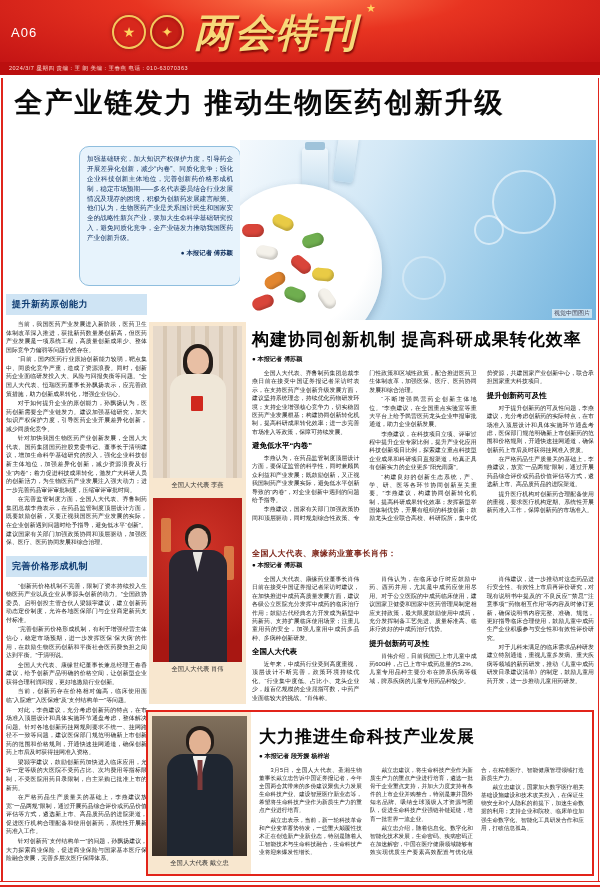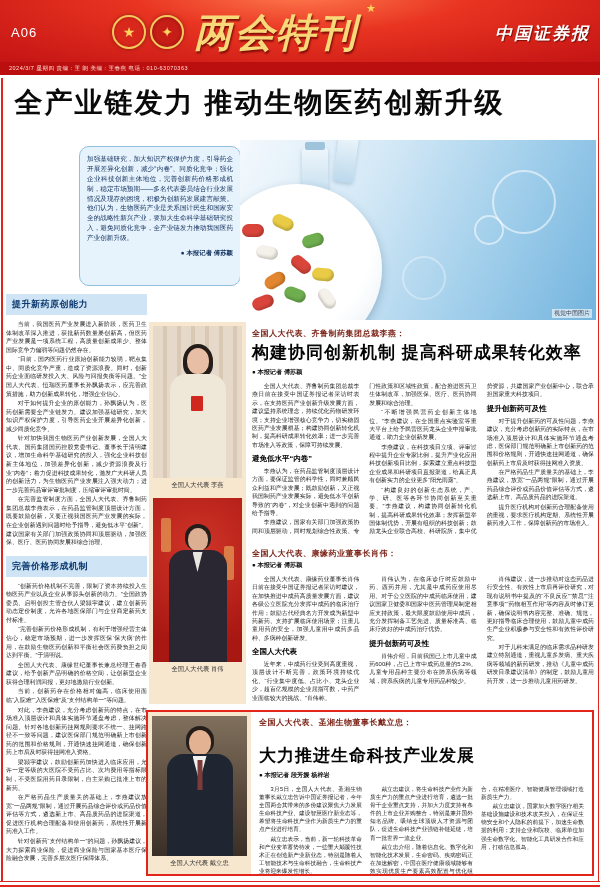--- a/index.html
+++ b/index.html
@@ -122,21 +122,20 @@
 <body>
 
 <div class="page">
 
   <div class="banner">
     <span class="banner-star">★</span>
     <span class="edition">A06</span>
     <span class="emblem nat">★</span>
     <span class="emblem cppcc">✦</span>
     <span class="banner-title">两会特刊</span>
-    <span class="masthead">中国证券报</span>
   </div>
   <div class="info-strip">
     <span>2024/3/7 星期四 责编：王 朗 美编：王春燕 电话：010-63070363</span>
   </div>
 
   <div class="rule-v l"></div>
   <div class="rule-v r"></div>
   <div class="rule-b1"></div>
   <div class="rule-b2"></div>
 
@@ -199,21 +198,20 @@
       <div class="gold" style="right:8px;top:48px;"></div>
       <div class="fig-hair"></div>
       <div class="fig-head"></div>
       <div class="fig-body"></div>
       <div class="shirt"></div>
     </div>
     <div class="caption">全国人大代表 肖伟</div>
   </div>
 
   <section class="article art-0">
-    <div class="kicker">全国人大代表、齐鲁制药集团总裁李燕：</div>
     <h2 class="art-headline" style="margin-top:0;">构建协同创新机制 提高科研成果转化效率</h2>
     <div class="byline">● 本报记者 傅苏颖</div>
     <div class="art-body" id="art-body-0">
         <p class="apara">全国人大代表、齐鲁制药集团总裁李燕日前在接受中国证券报记者采访时表示，在支持医药产业创新升级发展方面，建议坚持系统理念，持续优化药物研发环境；支持企业增强核心竞争力，切实稳固医药产业发展根基；构建协同创新转化机制，提高科研成果转化效率；进一步完善市场准入等政策，保障可持续发展。</p>
         <div class="sub-head">避免低水平“内卷”</div>
         <p class="apara">李燕认为，在药品监管制度顶层设计方面，要保证监管的科学性，同时兼顾民众利益和产业发展；既鼓励创新，又正视我国制药产业发展实际，避免低水平创新导致的“内卷”，对企业创新中遇到的问题给予指导。</p>
         <p class="apara">李燕建议，国家有关部门加强政策协同和顶层驱动，同时规划综合性政策、专门性政策和区域性政策，配合推进医药卫生体制改革，加强医保、医疗、医药协同发展和综合治理。</p>
         <p class="apara">“不断增强民营药企创新主体地位。”李燕建议，在全国重点实验室等重大平台上给予民营医药龙头企业申报审批通道，助力企业创新发展。</p>
         <p class="apara">李燕建议，在科技项目立项、评审过程中提升企业专家比例，提升产业化应用科技创新项目比例，探索建立重点科技型企业成果和科研项目直报渠道，给真正具有创新实力的企业更多“阳光雨露”。</p>
         <p class="apara">“构建良好的创新生态系统，产、学、研、医等各环节协同创新至关重要。”李燕建议，构建协同创新转化机制，提高科研成果转化效率；发挥新型举国体制优势，开展有组织的科技创新；鼓励龙头企业联合高校、科研院所，集中优势资源，共建国家产业创新中心，联合承担国家重大科技项目。</p>
@@ -244,22 +242,21 @@
       <div class="photo ph3">
         <div class="fig-hair"></div>
         <div class="fig-head"></div>
         <div class="fig-body"></div>
         <div class="shirt"></div>
         <div class="tie"></div>
       </div>
       <div class="caption">全国人大代表 戴立忠</div>
     </div>
     <div class="hl-right">
-      <div class="kicker">全国人大代表、圣湘生物董事长戴立忠：</div>
-      <h2 class="art-headline" style="margin-top:16px;">大力推进生命科技产业发展</h2>
+      <h2 class="art-headline" style="margin-top:8px;">大力推进生命科技产业发展</h2>
       <div class="byline">● 本报记者 段芳媛 杨梓岩</div>
       <div class="art-body" id="art-body-2">
           <p class="apara">3月5日，全国人大代表、圣湘生物董事长戴立忠告诉中国证券报记者，今年全国两会其带来的多份建议聚焦大力发展生命科技产业、建设智慧医疗新业态等，希望将生命科技产业作为新质生产力的重点产业进行培育。</p>
           <p class="apara">戴立忠表示，当前，新一轮科技革命和产业变革蓄势待发，一些重大颠覆性技术正在创造新产业新业态，特别是随着人工智能技术与生命科技融合，生命科技产业将迎来爆发性增长。</p>
           <p class="apara">戴立忠建议，将生命科技产业作为新质生产力的重点产业进行培育，遴选一批骨干企业重点支持，并加大力度支持有条件的上市企业并购整合，特别是兼并国外知名品牌、吸纳全球顶级人才资源与团队，促进生命科技产业强链补链延链，培育一批世界一流企业。</p>
           <p class="apara">戴立忠介绍，随着信息化、数字化和智能化技术发展，生命密码、疾病密码正在加速解密，中国在医疗健康领域能够有效实现优质生产要素高效配置与优化组合，在精准医疗、智能健康管理领域打造新质生产力。</p>
           <p class="apara">戴立忠建议，国家加大数字医疗相关基础设施建设和技术攻关投入，在保证生物安全和个人隐私的前提下，加速生命数据的利用；支持企业和院校、临床单位加强生命数字化、智能化工具研发合作和应用，打破信息孤岛。</p>
         </div>
     </div>
   </div>

